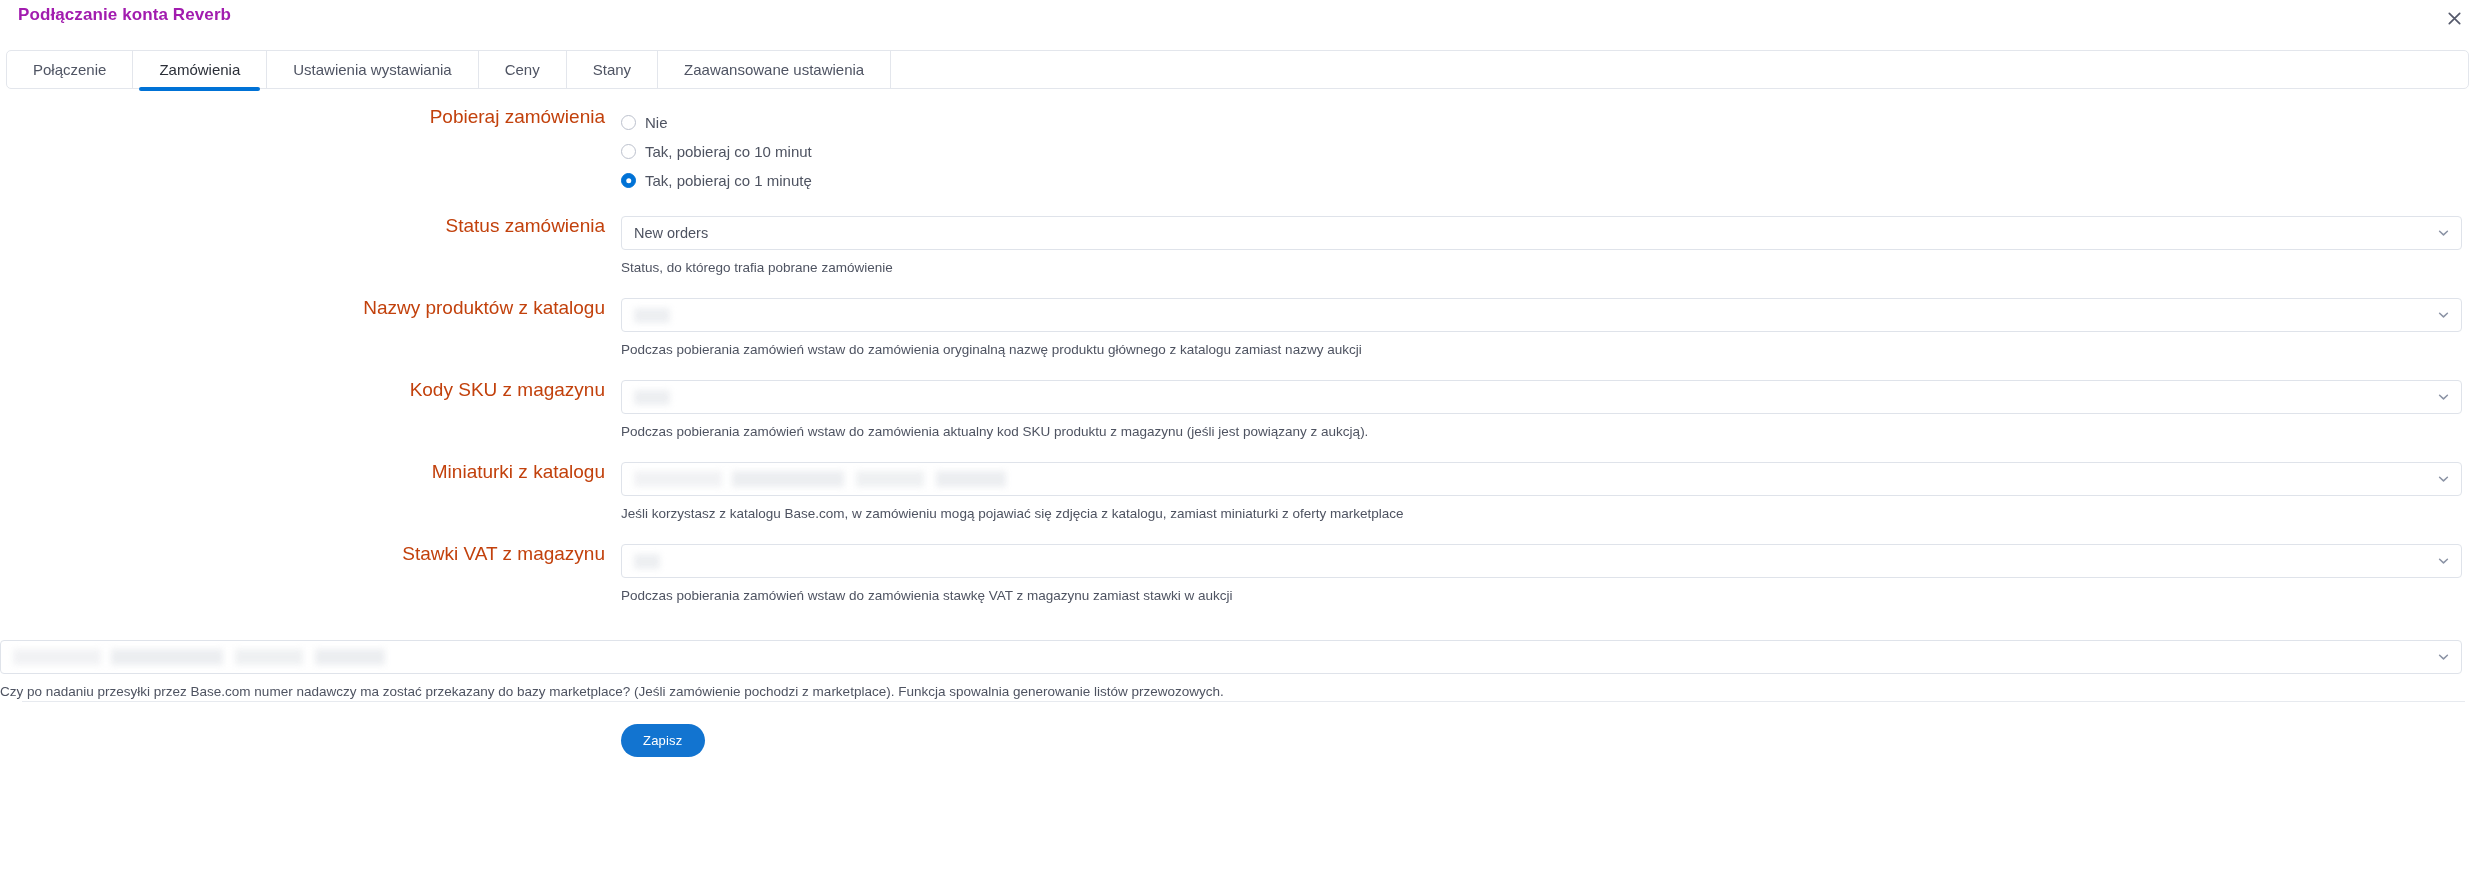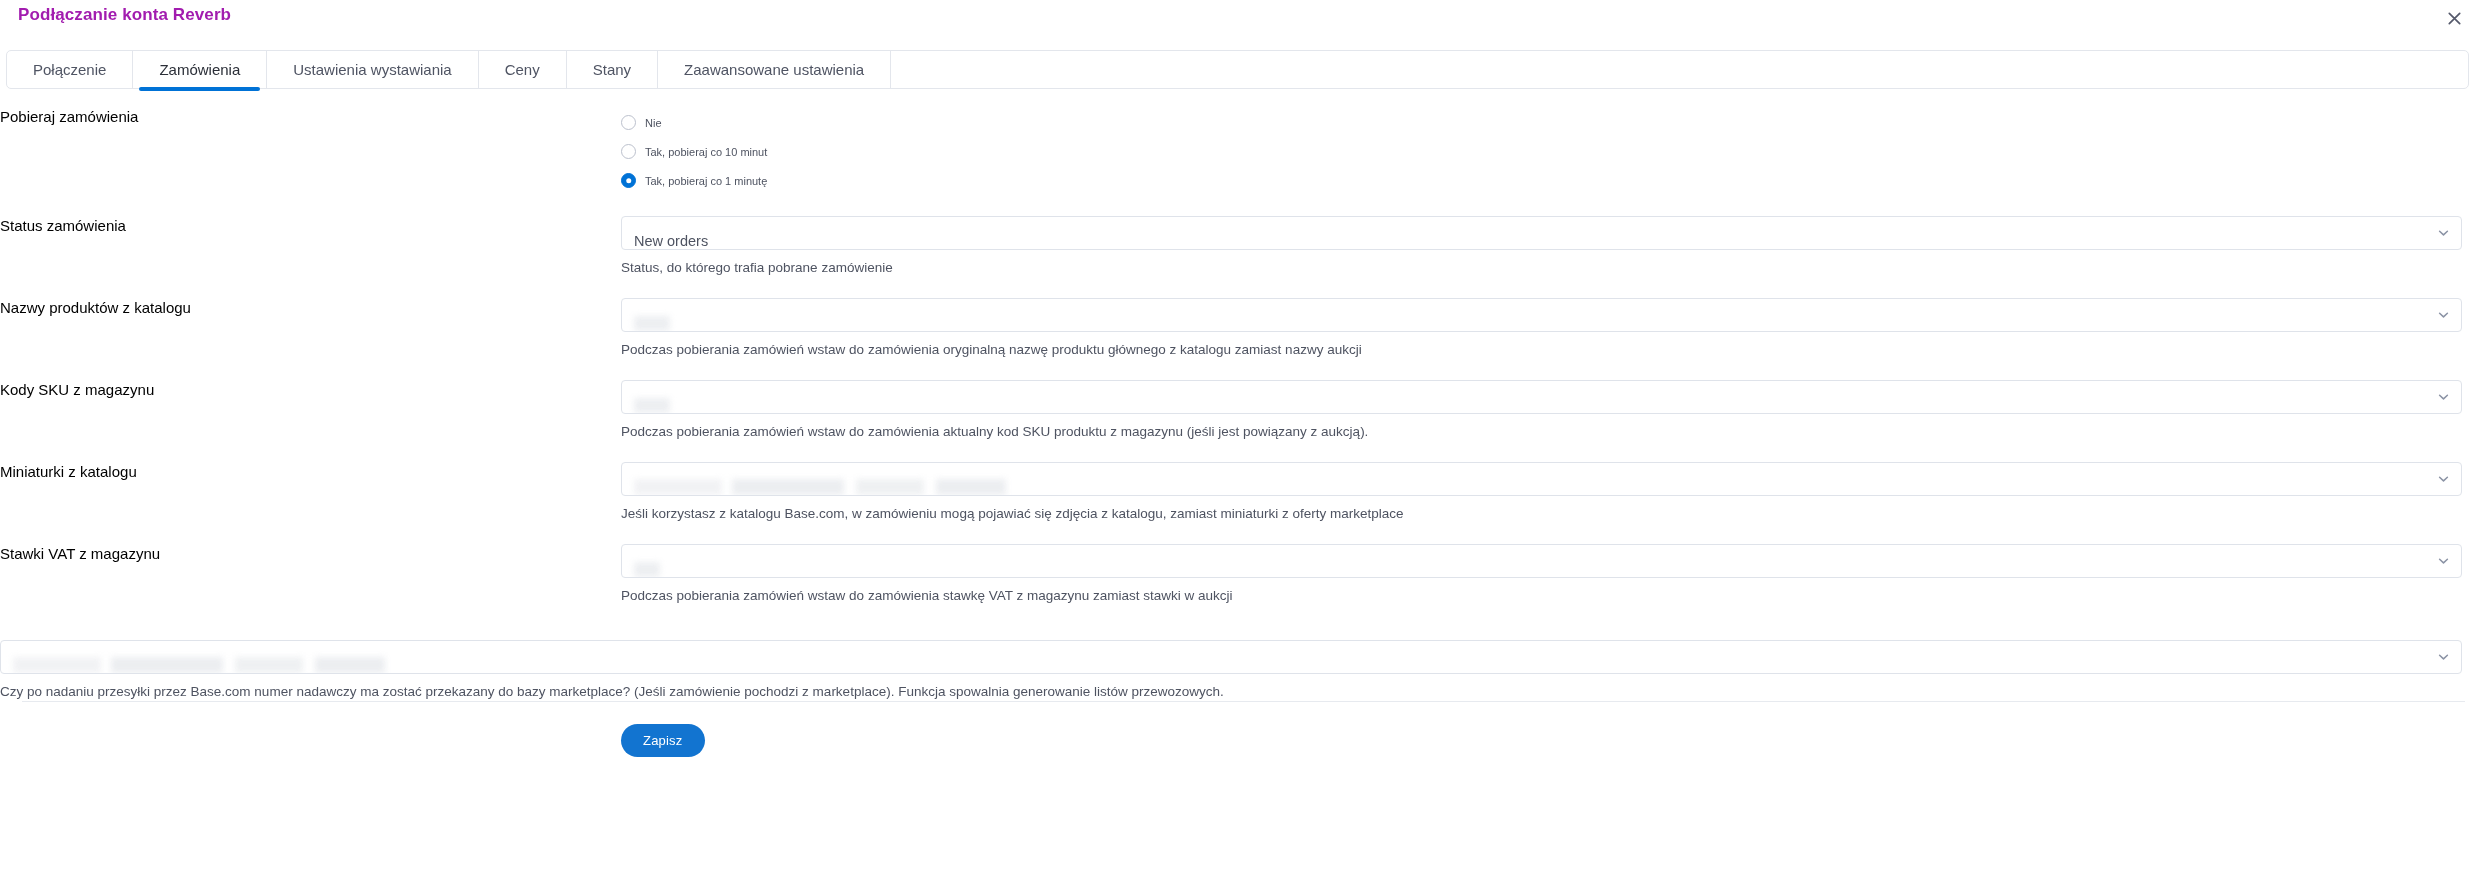--- a/index.html
+++ b/index.html
@@ -97,24 +97,24 @@
     padding-top: 18px;
   }
   .form-row {
     display: flex;
     align-items: flex-start;
     margin-bottom: 0;
   }
   .form-label {
     width: 621px;
     flex: 0 0 621px;
-    text-align: left;
+    text-align: right;
     padding-right: 16px;
-    font-size: 15px;
-    color: #000000;
+    font-size: 19px;
+    color: #c2410c;
     line-height: 20px;
   }
   .form-control {
     flex: 1 1 auto;
     padding-right: 25px;
     min-width: 0;
   }
 
   
   .radio-group { padding-top: 1px; }
@@ -141,34 +141,34 @@
   .radio-item.checked .radio-mark::after {
     content: "";
     position: absolute;
     left: 50%; top: 50%;
     width: 5.5px; height: 5.5px;
     background: #fff;
     border-radius: 50%;
     transform: translate(-50%, -50%);
   }
   .radio-label {
-    font-size: 11px;
+    font-size: 15px;
     color: #4e5361;
     line-height: 18px;
   }
 
   
   .select-box {
     position: relative;
     height: 34px;
     border: 1px solid #dfe3ea;
     border-radius: 4px;
     background: #fff;
     display: flex;
-    align-items: flex-end;
+    align-items: center;
     padding: 0 34px 0 12px;
     font-size: 14.5px;
     color: #4e5361;
     cursor: pointer;
     overflow: hidden;
   }
   .select-value { white-space: nowrap; overflow: hidden; text-overflow: ellipsis; }
   .select-chevron {
     position: absolute;
     right: 12px;

